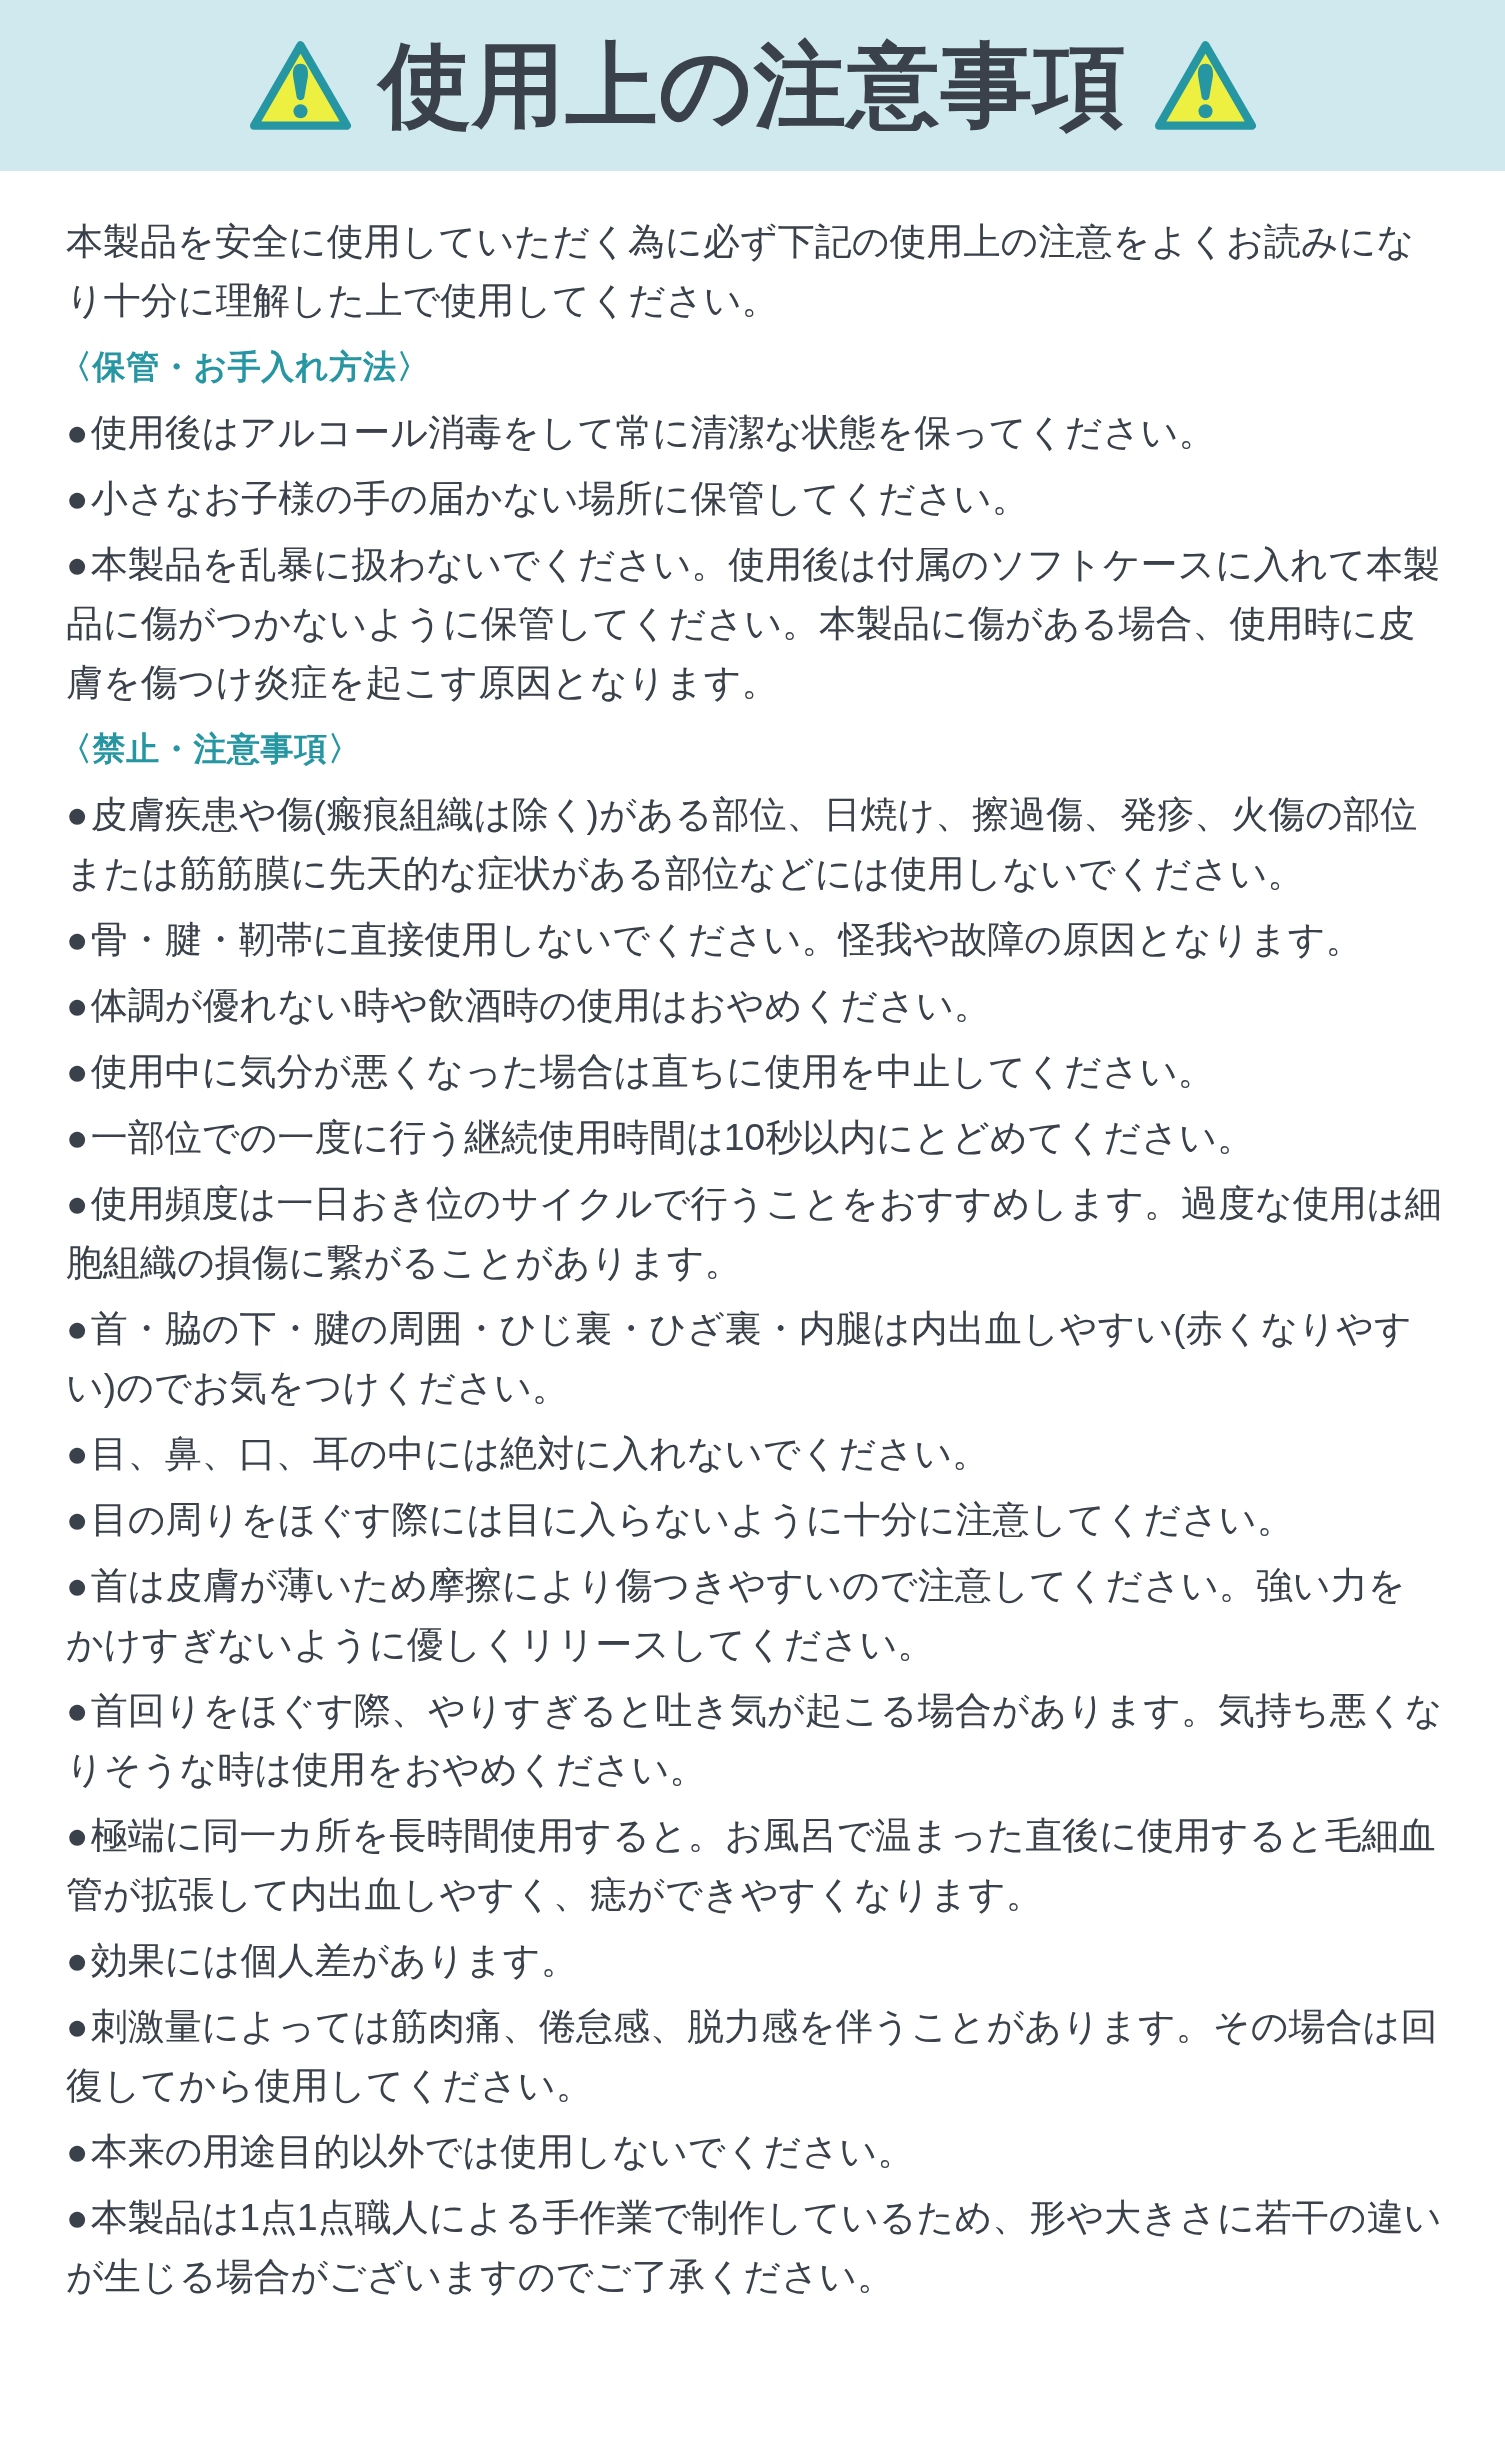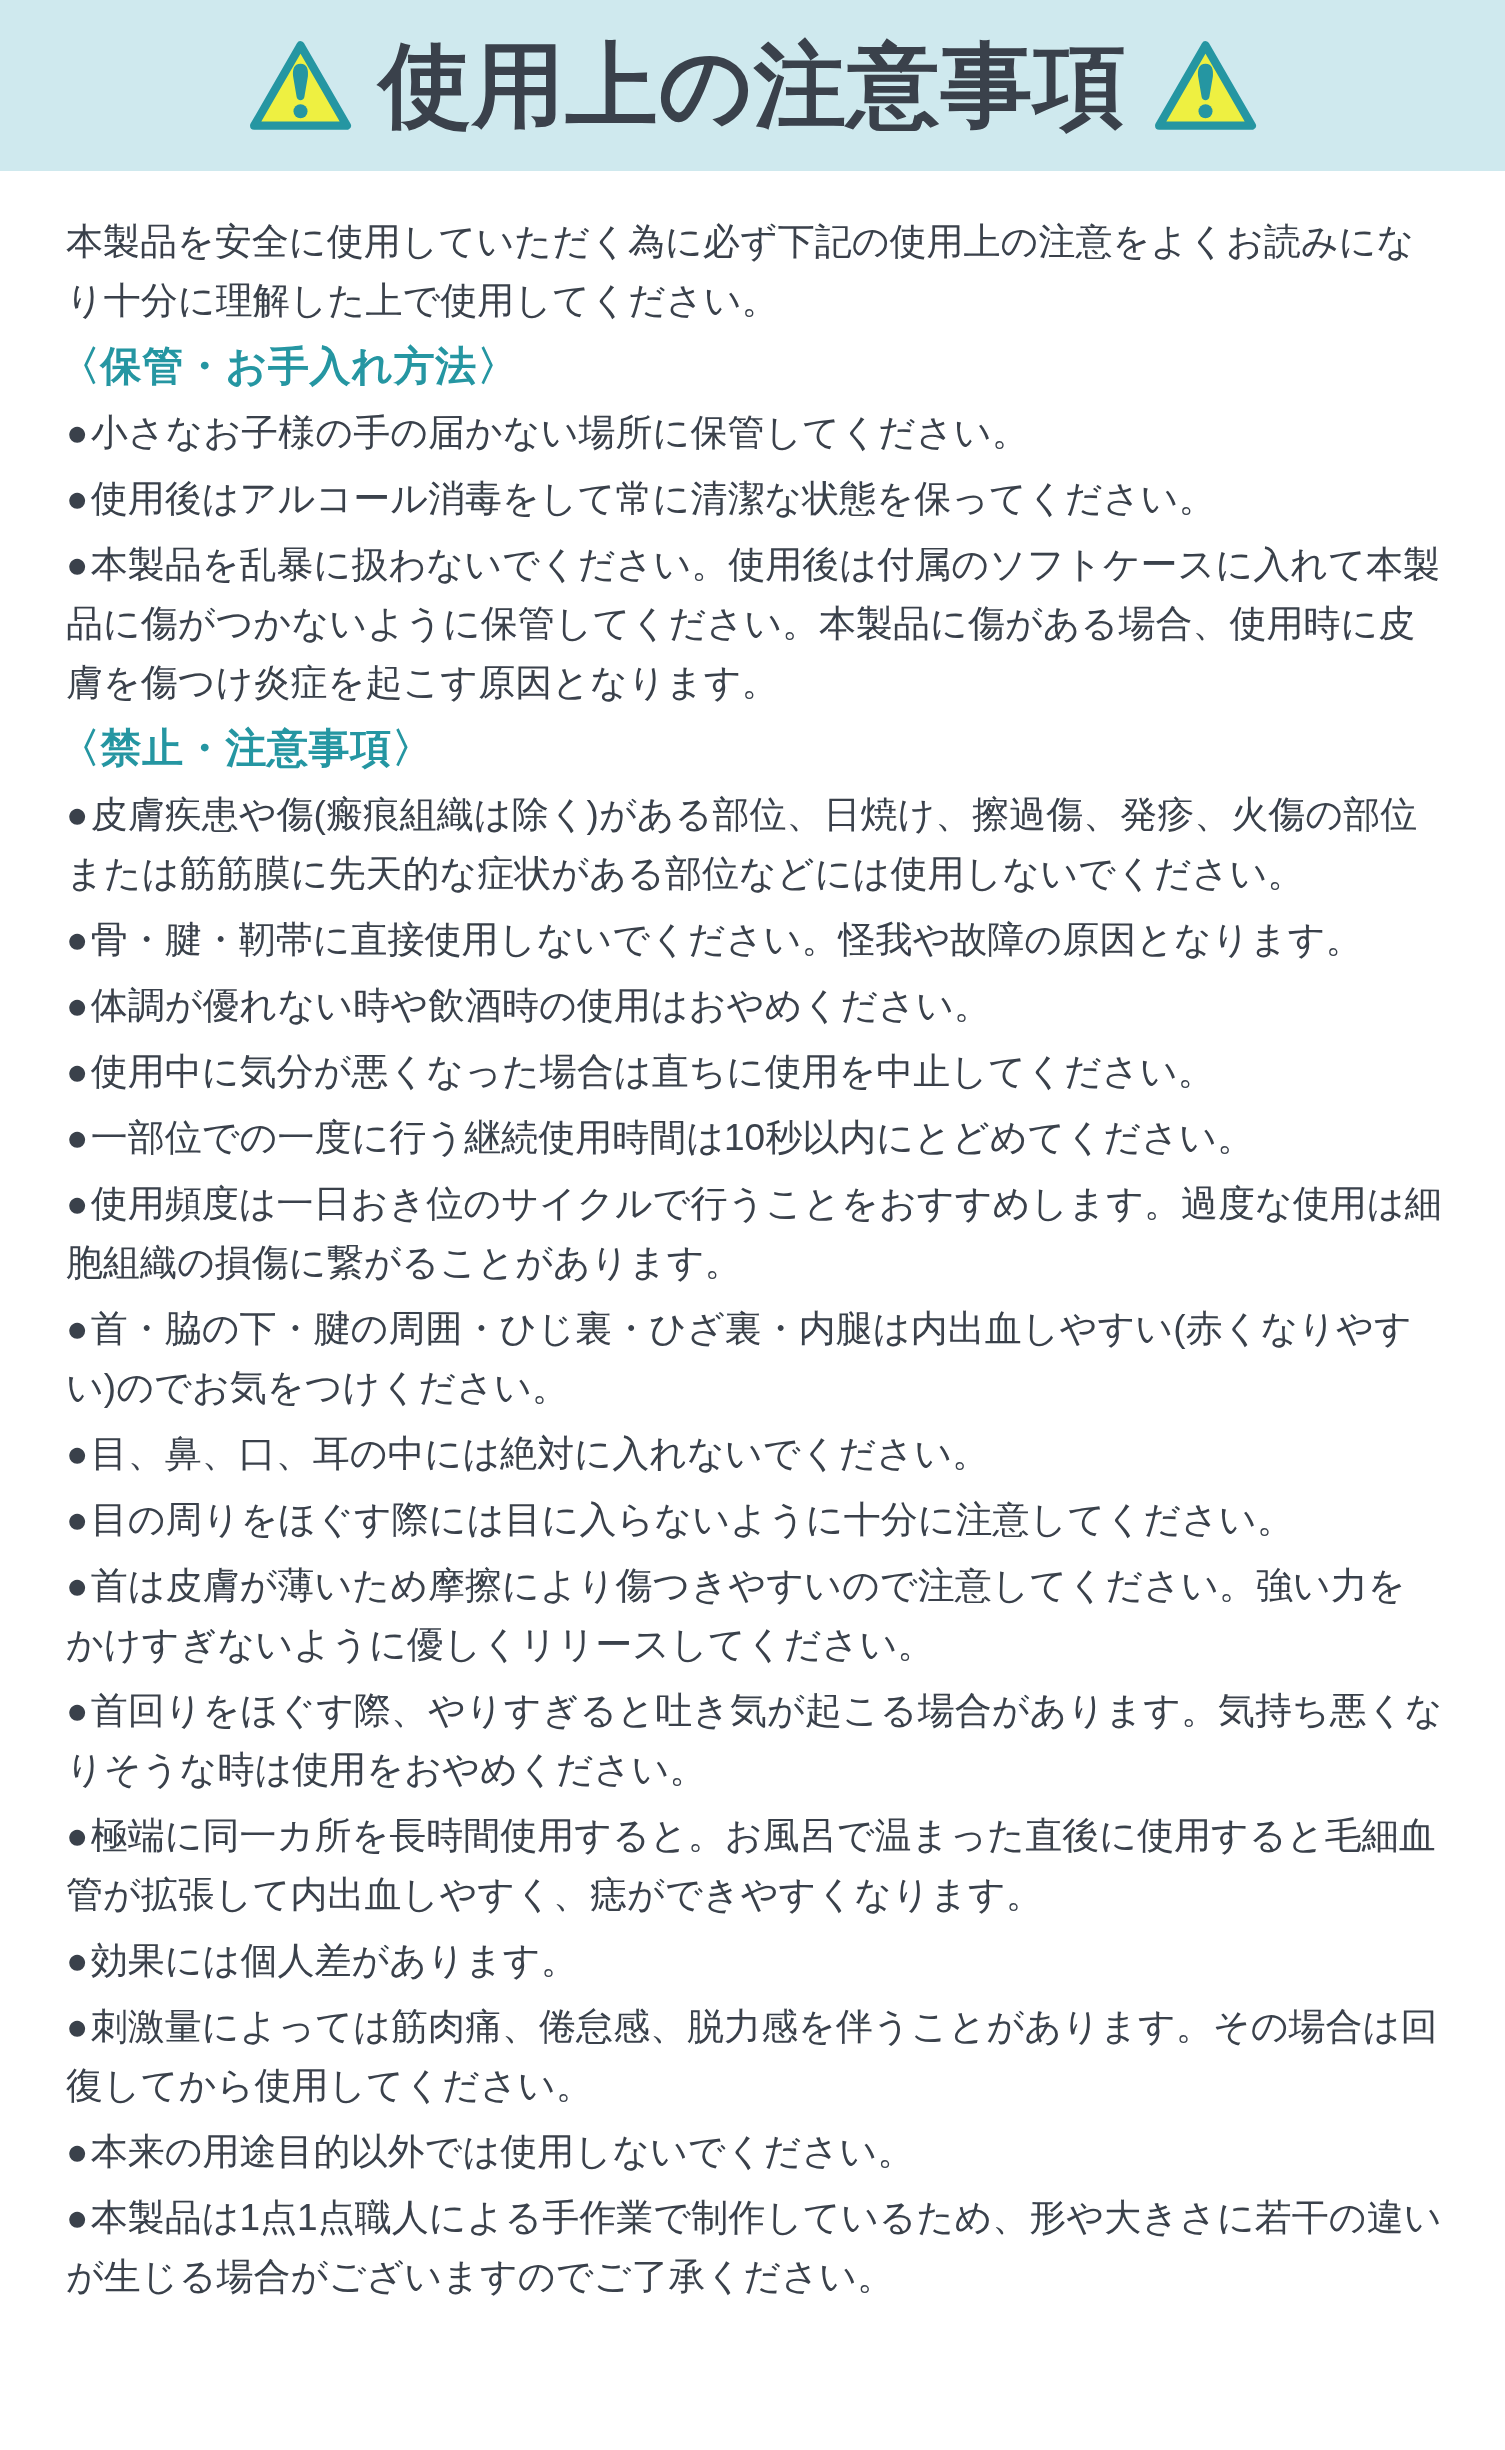--- a/index.html
+++ b/index.html
@@ -39,21 +39,21 @@
   .content{
     padding:34px 56px 47px 59px;
     font-size:37px;
     line-height:59px;
     font-weight:500;
     word-break:break-all;
   }
   .content p{margin:7px;}
   h2.section{
     margin:0;
-    font-size:41px;
+    font-size:33px;
     line-height:59px;
     color:var(--teal);
     font-weight:800;
     letter-spacing:0.6px;
   }
   .bullet{margin-right:2.3px;}
 </style>
 </head>
 <body>
 
@@ -73,22 +73,22 @@
         <polygon points="50,6 95,84 5,84" fill="#eef041" stroke="#2596a2" stroke-width="8" stroke-linejoin="round"></polygon>
         <path d="M50 24 C43.5 24 42.2 30 42.8 36 L46.2 56 C46.7 60.5 53.3 60.5 53.8 56 L57.2 36 C57.8 30 56.5 24 50 24 Z" fill="#2596a2"></path>
         <circle cx="50" cy="70" r="6.8" fill="#2596a2"></circle>
       </svg>
     </span>
   </header>
 
   <main class="content">
       <p class="para">本製品を安全に使用していただく為に必ず下記の使用上の注意をよくお読みになり十分に理解した上で使用してください。</p>
       <h2 class="section">〈保管・お手入れ方法〉</h2>
+      <p class="para"><span class="bullet">●</span><span>使用後はアルコール消毒をして常に清潔な状態を保ってください。</span></p>
       <p class="para"><span class="bullet">●</span><span>小さなお子様の手の届かない場所に保管してください。</span></p>
-      <p class="para"><span class="bullet">●</span><span>使用後はアルコール消毒をして常に清潔な状態を保ってください。</span></p>
       <p class="para"><span class="bullet">●</span><span>本製品を乱暴に扱わないでください。使用後は付属のソフトケースに入れて本製品に傷がつかないように保管してください。本製品に傷がある場合、使用時に皮膚を傷つけ炎症を起こす原因となります。</span></p>
       <h2 class="section">〈禁止・注意事項〉</h2>
       <p class="para"><span class="bullet">●</span><span>皮膚疾患や傷(瘢痕組織は除く)がある部位、日焼け、擦過傷、発疹、火傷の部位または筋筋膜に先天的な症状がある部位などには使用しないでください。</span></p>
       <p class="para"><span class="bullet">●</span><span>骨・腱・靭帯に直接使用しないでください。怪我や故障の原因となります。</span></p>
       <p class="para"><span class="bullet">●</span><span>体調が優れない時や飲酒時の使用はおやめください。</span></p>
       <p class="para"><span class="bullet">●</span><span>使用中に気分が悪くなった場合は直ちに使用を中止してください。</span></p>
       <p class="para"><span class="bullet">●</span><span>一部位での一度に行う継続使用時間は10秒以内にとどめてください。</span></p>
       <p class="para"><span class="bullet">●</span><span>使用頻度は一日おき位のサイクルで行うことをおすすめします。過度な使用は細胞組織の損傷に繋がることがあります。</span></p>
       <p class="para"><span class="bullet">●</span><span>首・脇の下・腱の周囲・ひじ裏・ひざ裏・内腿は内出血しやすい(赤くなりやすい)のでお気をつけください。</span></p>
       <p class="para"><span class="bullet">●</span><span>目、鼻、口、耳の中には絶対に入れないでください。</span></p>

